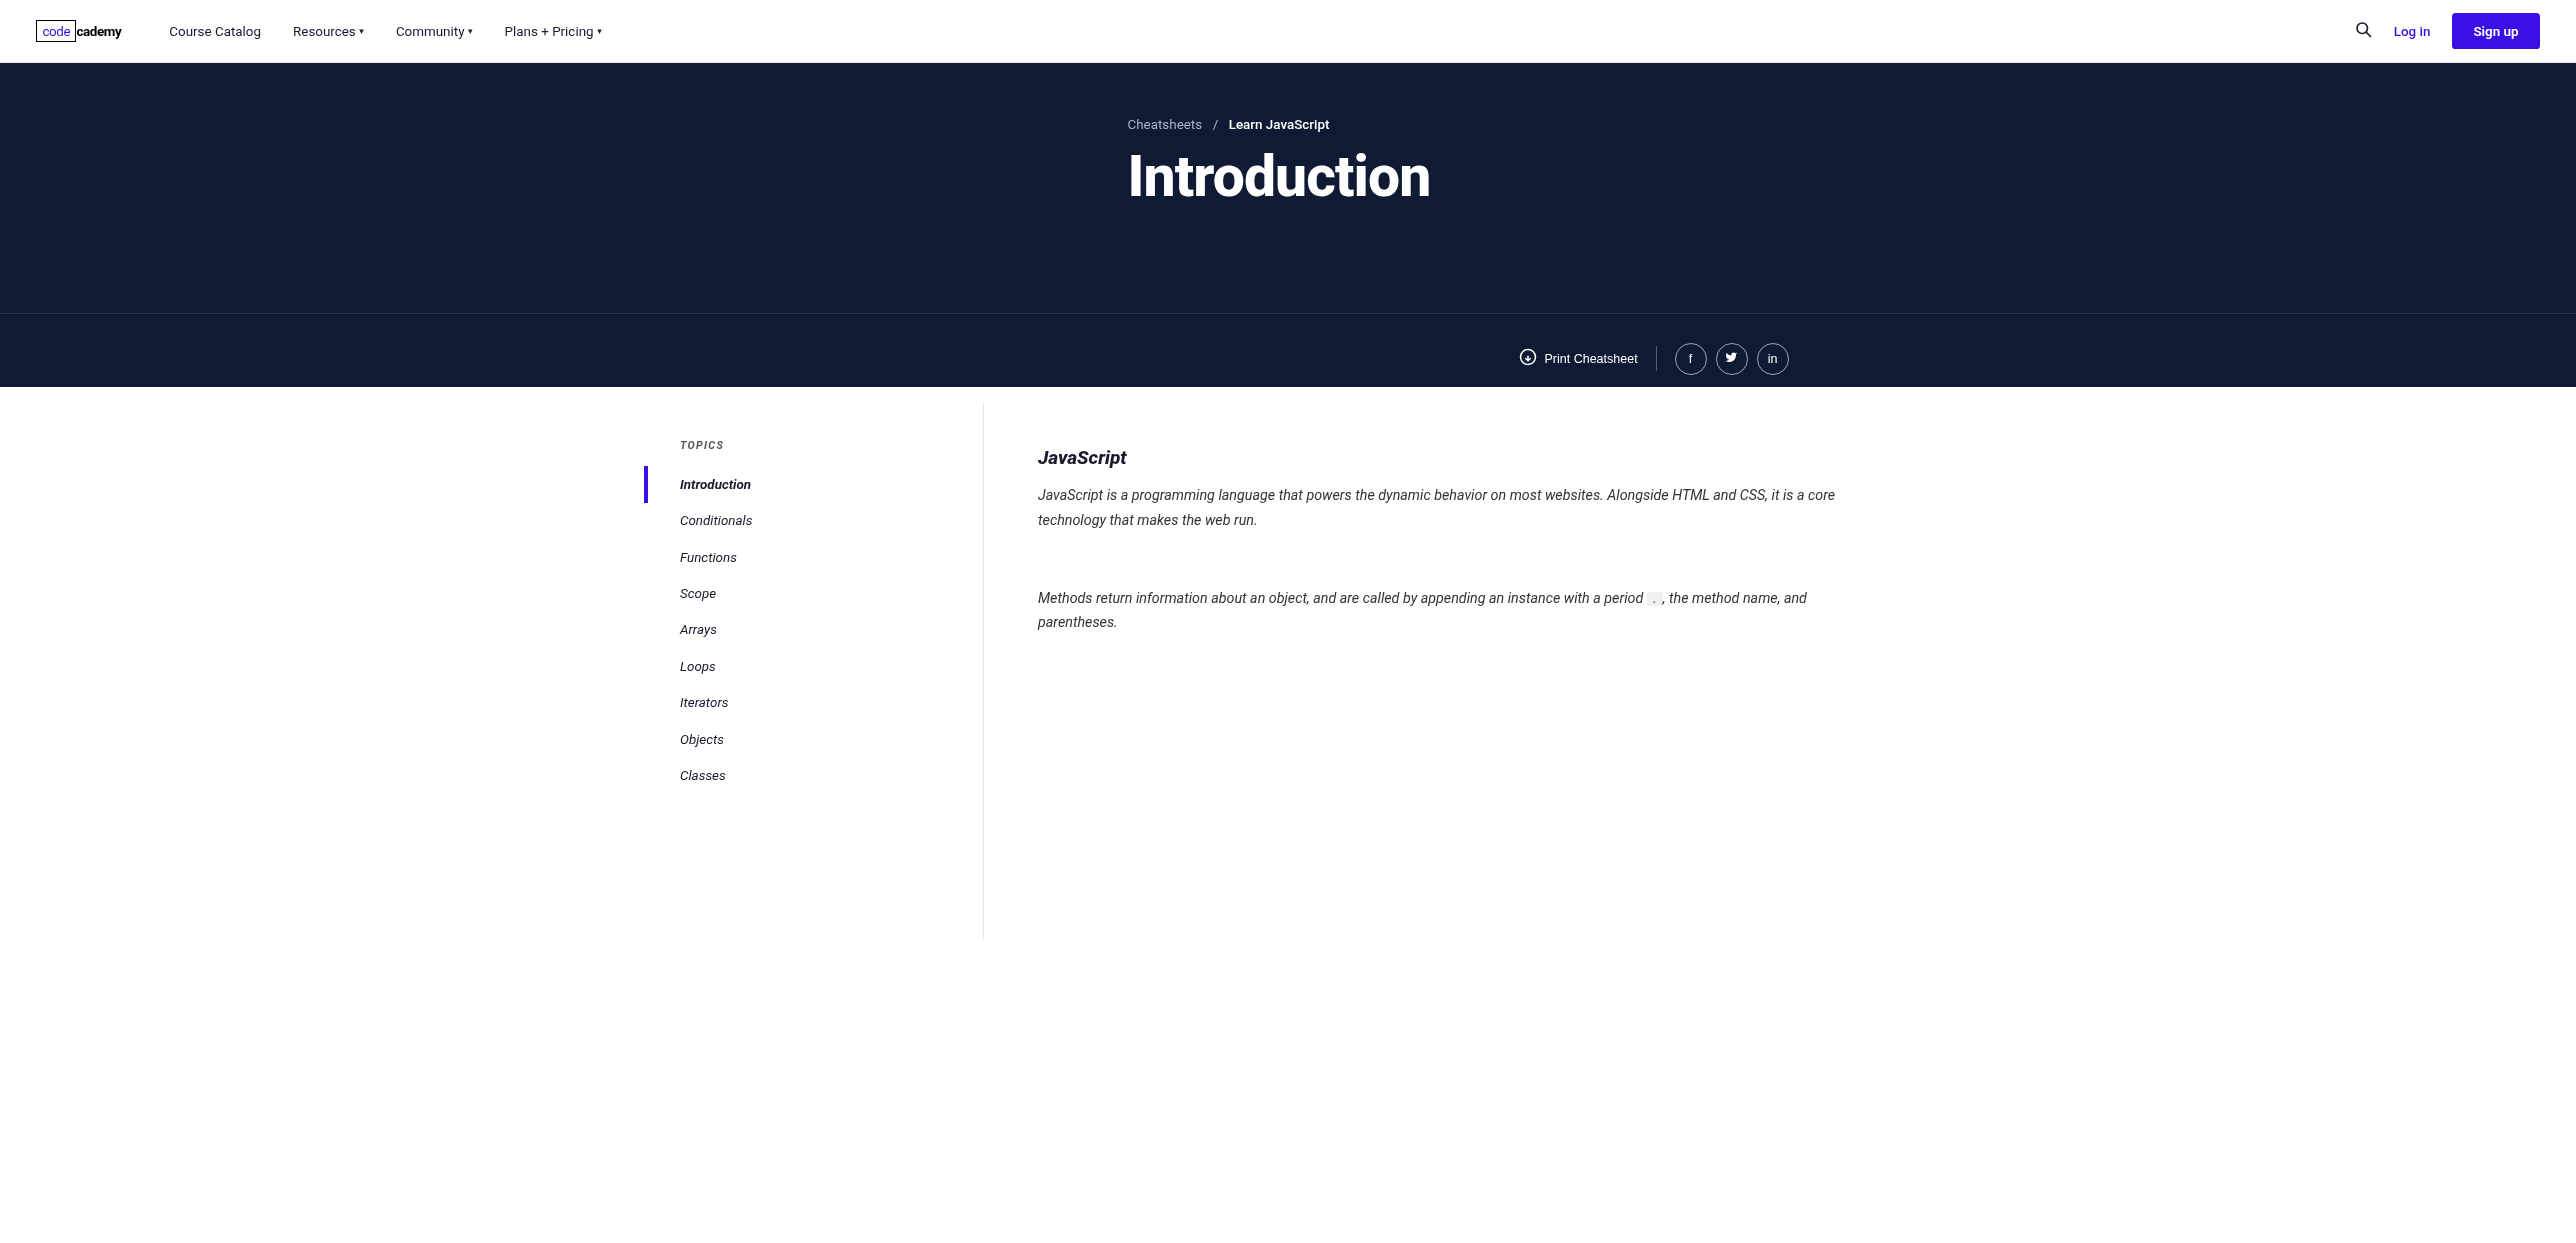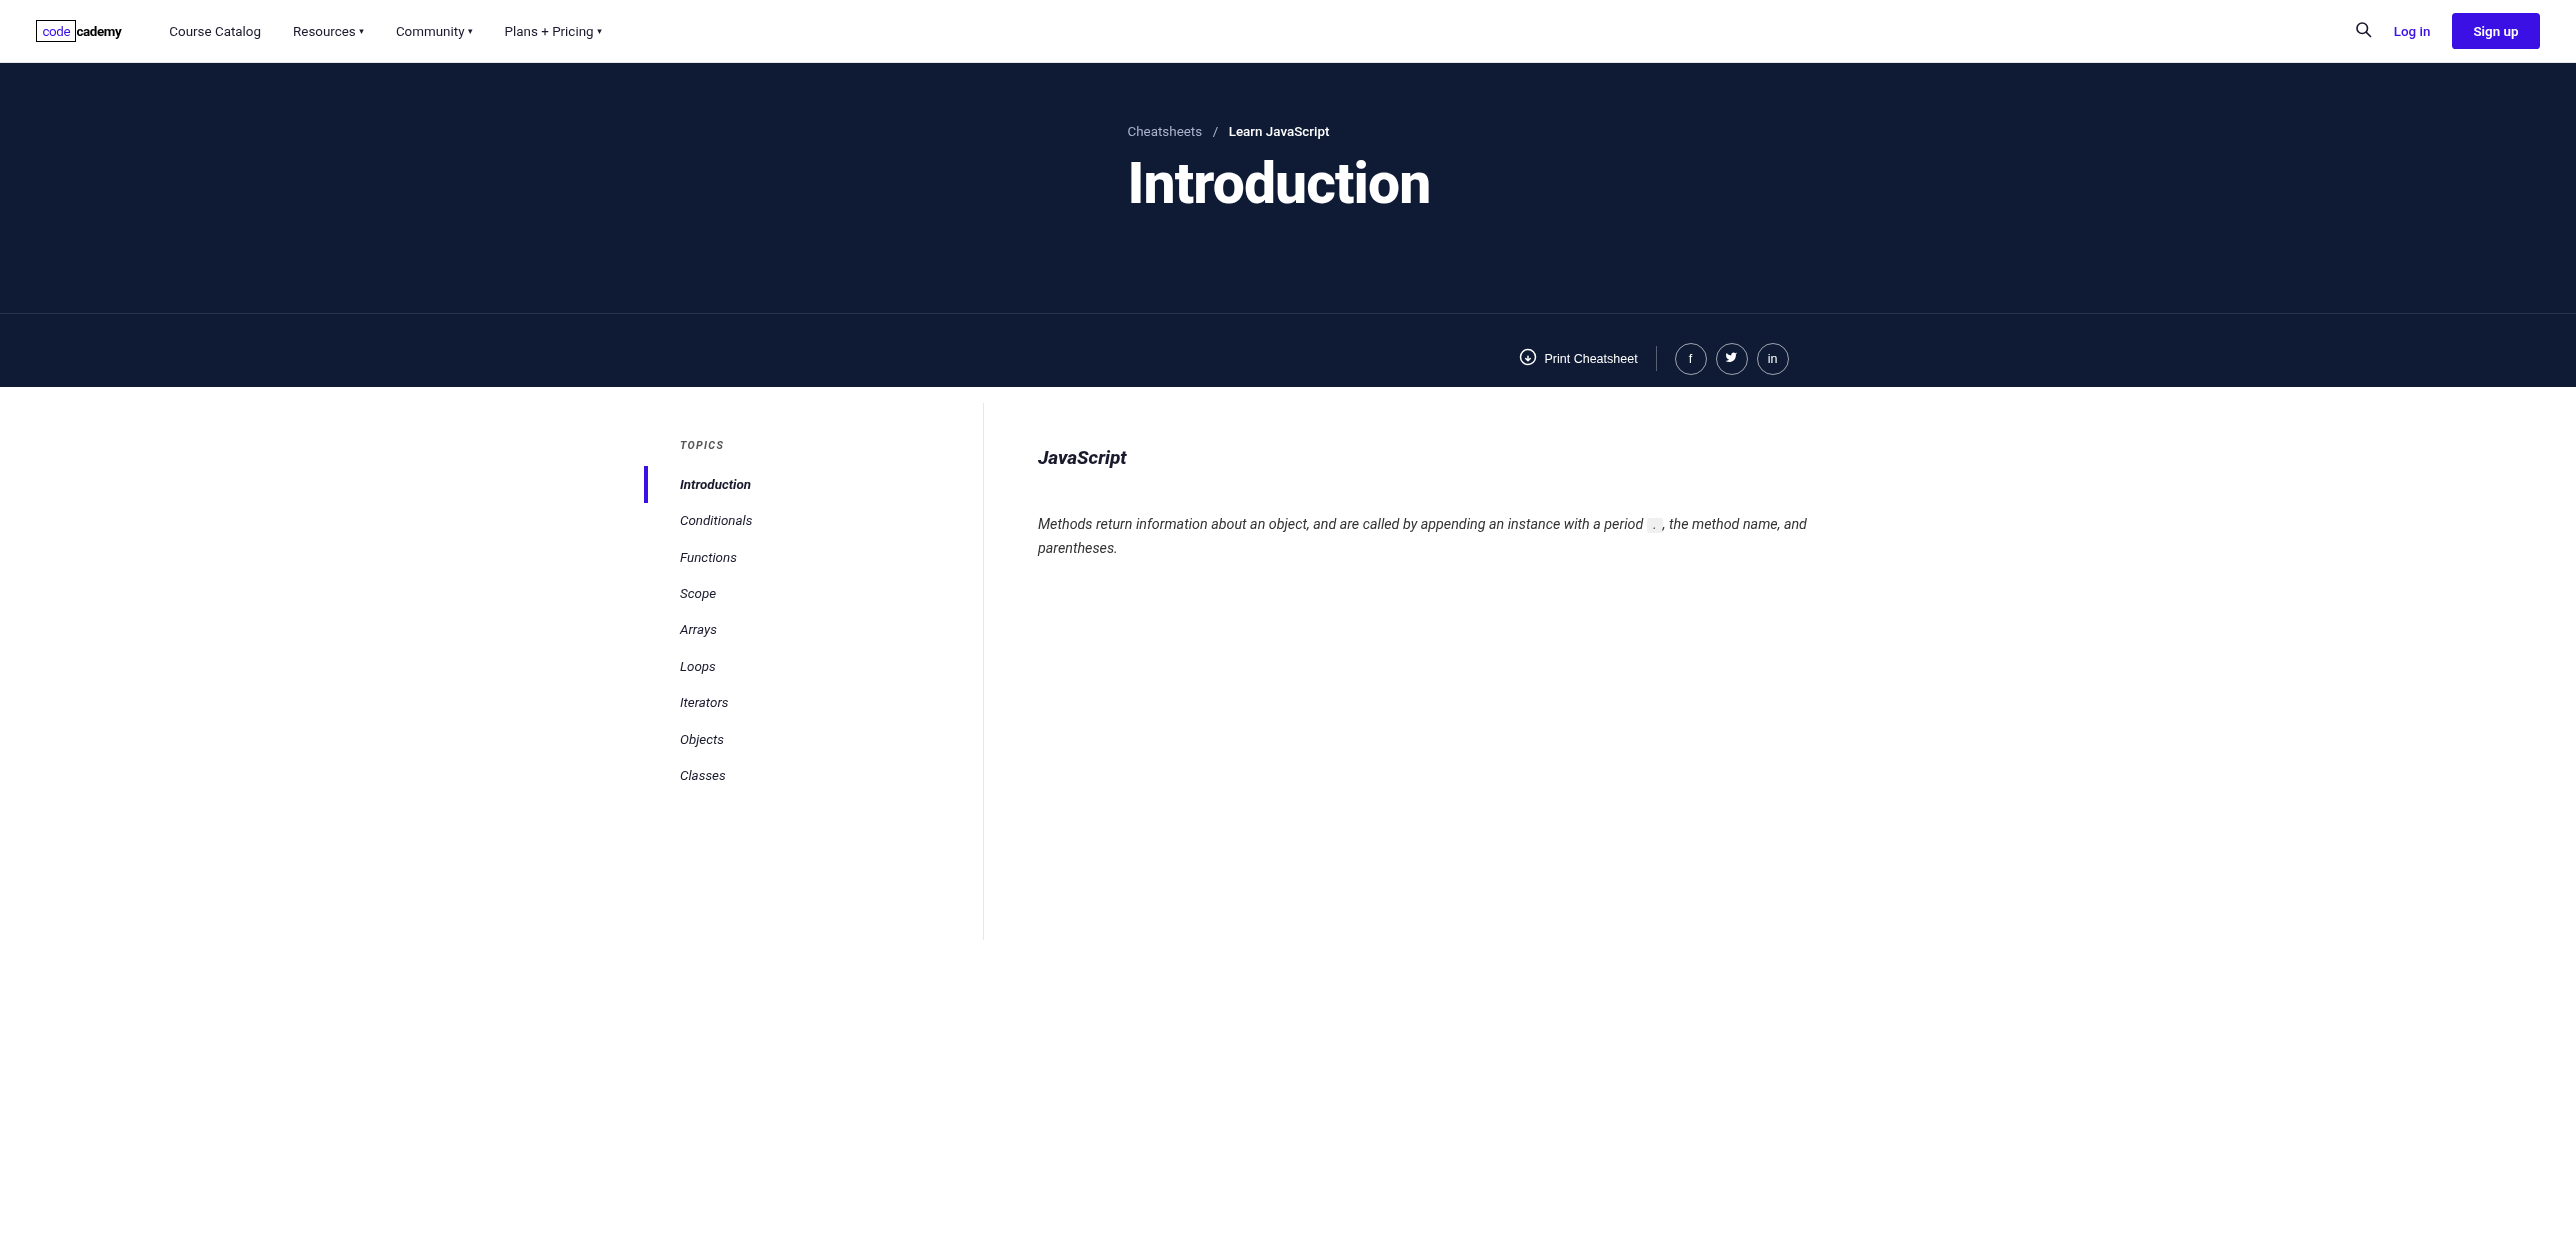--- a/index.html
+++ b/index.html
@@ -103,21 +103,20 @@
     }
     .hero-inner {
       max-width: 1073px;
       margin: 0 auto;
       padding: 0 36px 54px 376px;
     }
     .breadcrumb {
       font-size: 13.4px;
       color: #aab4cc;
       margin-bottom: 14.3px;
-      margin-top: 7px;
     }
     .breadcrumb a {
       color: #aab4cc;
       text-decoration: none;
     }
     .breadcrumb .separator { margin: 0 7.2px; color: #aab4cc; }
     .breadcrumb .current { color: #fff; font-weight: 500; }
     .hero-title {
       font-size: 57px;
       font-weight: 800;
@@ -387,20 +386,25 @@
     </a>
     <a class="sidebar-item">
       <span>Classes</span>
     </a>
   </aside>
 
   <main class="content">
 
     <div class="content-section">
       <h2 class="section-title">JavaScript</h2>
+      <div class="section-body">
+        <div class="section-text">
+          <p>JavaScript is a programming language that powers the dynamic behavior on most websites. Alongside HTML and CSS, it is a core technology that makes the web run.</p>
+        </div>
+      </div>
     </div>
 
     <div class="content-section">
       <div class="section-body">
         <div class="section-text">
           <p>
             <span>Methods return information about an object, and are called by appending an instance with a period </span><code class="inline-code">.</code><span>, the method name, and parentheses.</span>
           </p>
         </div>
       </div>

